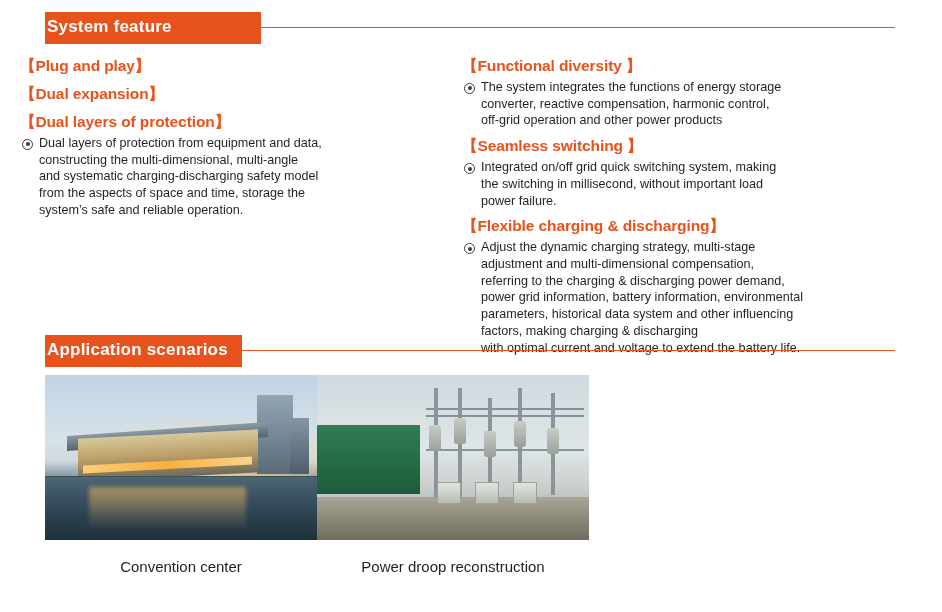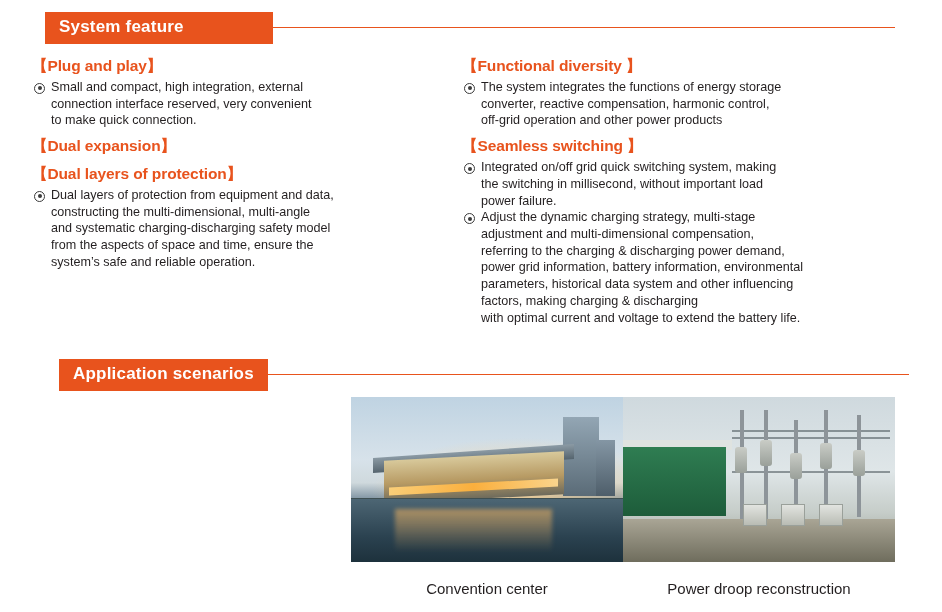--- a/index.html
+++ b/index.html
@@ -21,51 +21,50 @@
     position: absolute;
     display: flex;
     align-items: center;
   }
   .section-head .tag {
     background: #e8531d;
     color: #ffffff;
     font-size: 17px;
     font-weight: bold;
     letter-spacing: .2px;
-    padding: 6px 14px 7px 14px;
+    padding: 6px 14px 7px 2px;
     white-space: nowrap;
     line-height: 1.1;
   }
   .section-head .rule {
     height: 1px;
     background: #e8531d;
     flex: 1;
   }
 
   #feature-head {
     left: 45px;
     top: 12px;
     width: 850px;
   }
   #feature-head .tag { min-width: 200px; }
 
   #scenario-head {
-    left: 59px;
+    left: 45px;
     top: 335px;
     width: 850px;
-    margin-top: 24px;
   }
   #scenario-head .tag { min-width: 160px; }
 
   
   .col {
     position: absolute;
     top: 56px;
   }
-  .col-left  { left: 32px;  width: 400px; }
+  .col-left  { left: 20px;  width: 400px; }
   .col-right { left: 462px; width: 432px; }
 
   .feat-title {
     color: #e8531d;
     font-size: 15.5px;
     font-weight: bold;
     margin: 0 0 2px 0;
     line-height: 1.35;
     letter-spacing: -0.1px;
   }
@@ -100,24 +99,24 @@
     font-size: 12.6px;
     line-height: 1.33;
     color: #231f20;
     white-space: pre-line;
   }
 
   
   #scenarios {
     position: absolute;
     left: 45px;
-    top: 397px;
+    top: 375px;
     width: 850px;
     display: flex;
-    justify-content: flex-end;
+    justify-content: flex-start;
   }
   .scenario {
     width: 272px;
   }
   .photo {
     width: 272px;
     height: 165px;
     overflow: hidden;
     position: relative;
   }
@@ -276,40 +275,34 @@
 
 <div class="section-head" id="feature-head">
   <div class="tag">System feature</div>
   <div class="rule"></div>
 </div>
 
 <div class="col col-left">
 
   <div class="feat-block">
     <p class="feat-title">【Plug and play】</p>
-    <div class="feat-body">
-      <span class="bullet"></span>
-      <span class="feat-text">Small and compact, high integration, external
-connection interface reserved, very convenient
-to make quick connection.</span>
-    </div>
   </div>
 
   <div class="feat-block">
     <p class="feat-title">【Dual expansion】</p>
   </div>
 
   <div class="feat-block">
     <p class="feat-title">【Dual layers of protection】</p>
     <div class="feat-body">
       <span class="bullet"></span>
       <span class="feat-text">Dual layers of protection from equipment and data,
 constructing the multi-dimensional, multi-angle
 and systematic charging-discharging safety model
-from the aspects of space and time, ensure the
+from the aspects of space and time, storage the
 system’s safe and reliable operation.</span>
     </div>
   </div>
 
 </div>
 
 <div class="col col-right">
 
   <div class="feat-block">
     <p class="feat-title">【Functional diversity 】</p>
@@ -325,20 +318,21 @@
     <p class="feat-title">【Seamless switching 】</p>
     <div class="feat-body">
       <span class="bullet"></span>
       <span class="feat-text">Integrated on/off grid quick switching system, making
 the switching in millisecond, without important load
 power failure.</span>
     </div>
   </div>
 
   <div class="feat-block">
+    <p class="feat-title">【Flexible charging &amp; discharging】</p>
     <div class="feat-body">
       <span class="bullet"></span>
       <span class="feat-text">Adjust the dynamic charging strategy, multi-stage
 adjustment and multi-dimensional compensation,
 referring to the charging &amp; discharging power demand,
 power grid information, battery information, environmental
 parameters, historical data system and other influencing
 factors, making charging &amp; discharging
 with optimal current and voltage to extend the battery life.</span>
     </div>

